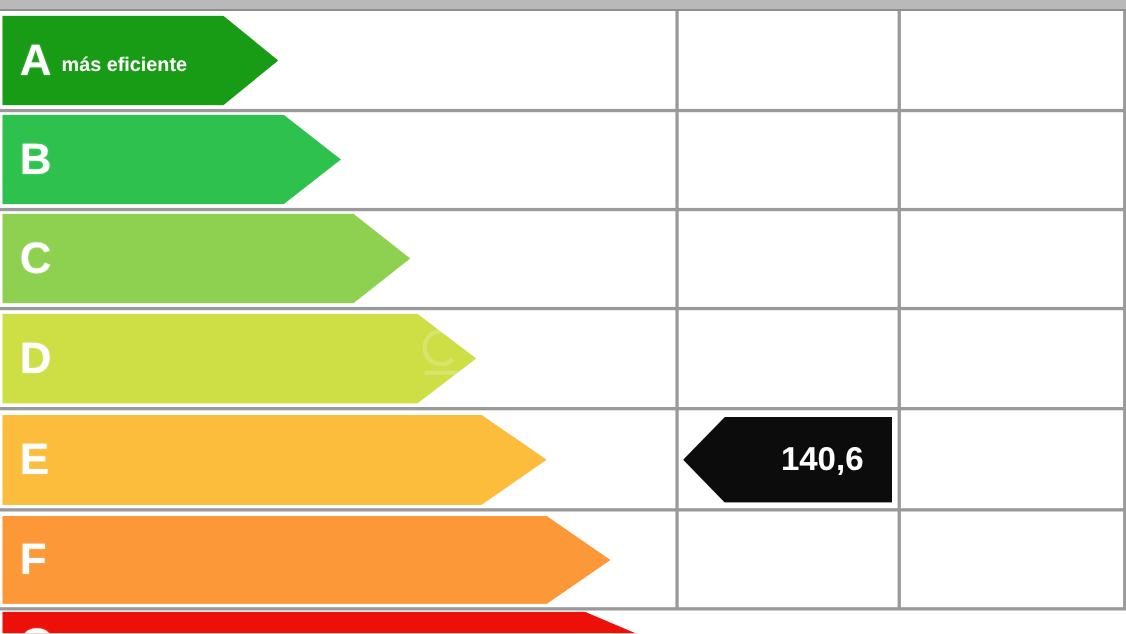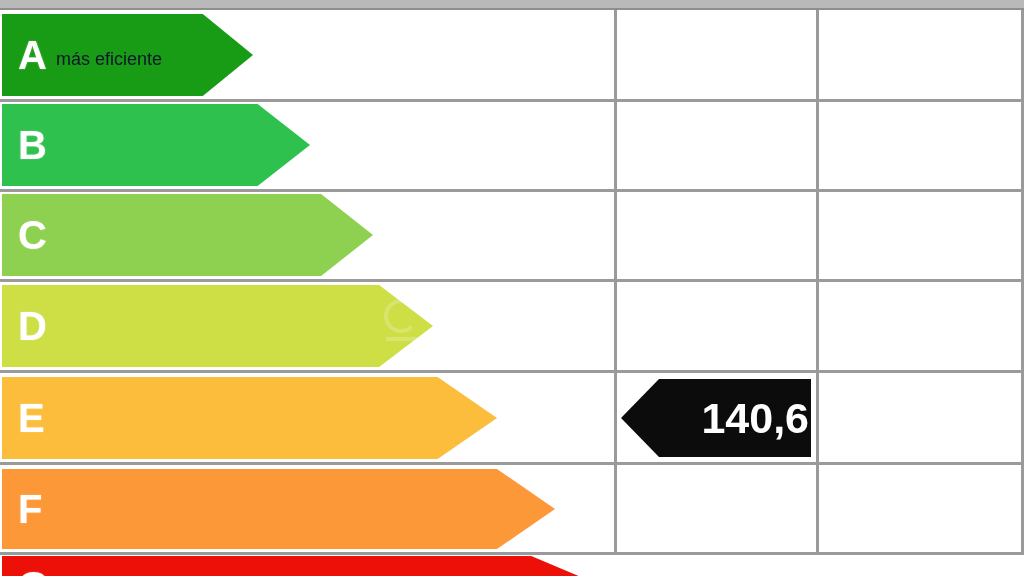--- a/index.html
+++ b/index.html
@@ -70,41 +70,41 @@
     line-height: 1;
     letter-spacing: 0px;
     text-shadow: 0 0 2px rgba(255,255,255,0.35);
   }
   .bar-sub {
     position: absolute;
     left: 54px;
     top: 50%;
     transform: translateY(-50%);
     margin-top: 4px;
-    color: #0f172a;
+    color: #ffffff;
     font-size: 18px;
-    font-weight: 400;
+    font-weight: 700;
     white-space: nowrap;
   }
 
   
   .value-arrow {
     position: absolute;
     background: #0c0c0c;
     clip-path: polygon(0% 50%, 20% 0%, 100% 0%, 100% 100%, 20% 100%);
     display: flex;
     align-items: center;
     justify-content: flex-end;
   }
   .value-arrow span {
     color: #ffffff;
     font-weight: bold;
-    font-size: 43px;
+    font-size: 30px;
     line-height: 1;
-    padding-right: 2px;
+    padding-right: 26px;
     letter-spacing: 0px;
   }
 
   
   .watermark {
     position: absolute;
     pointer-events: none;
     opacity: 0.22;
   }
   .watermark .ring {

